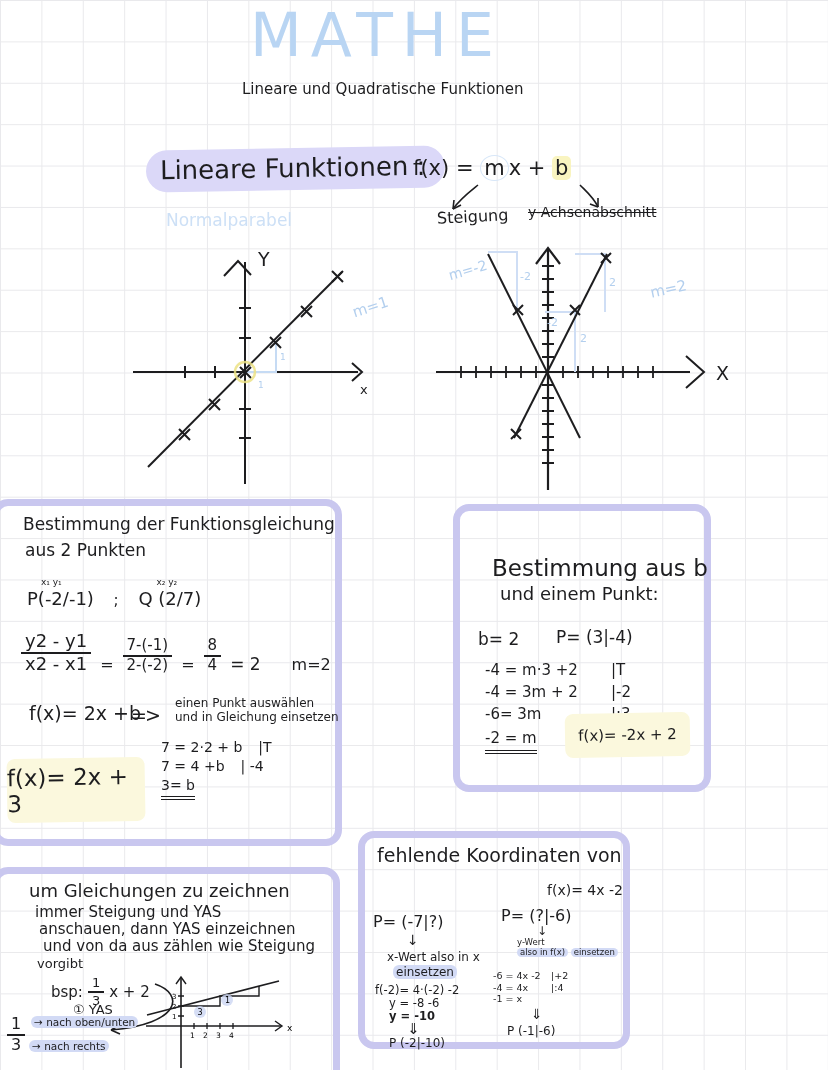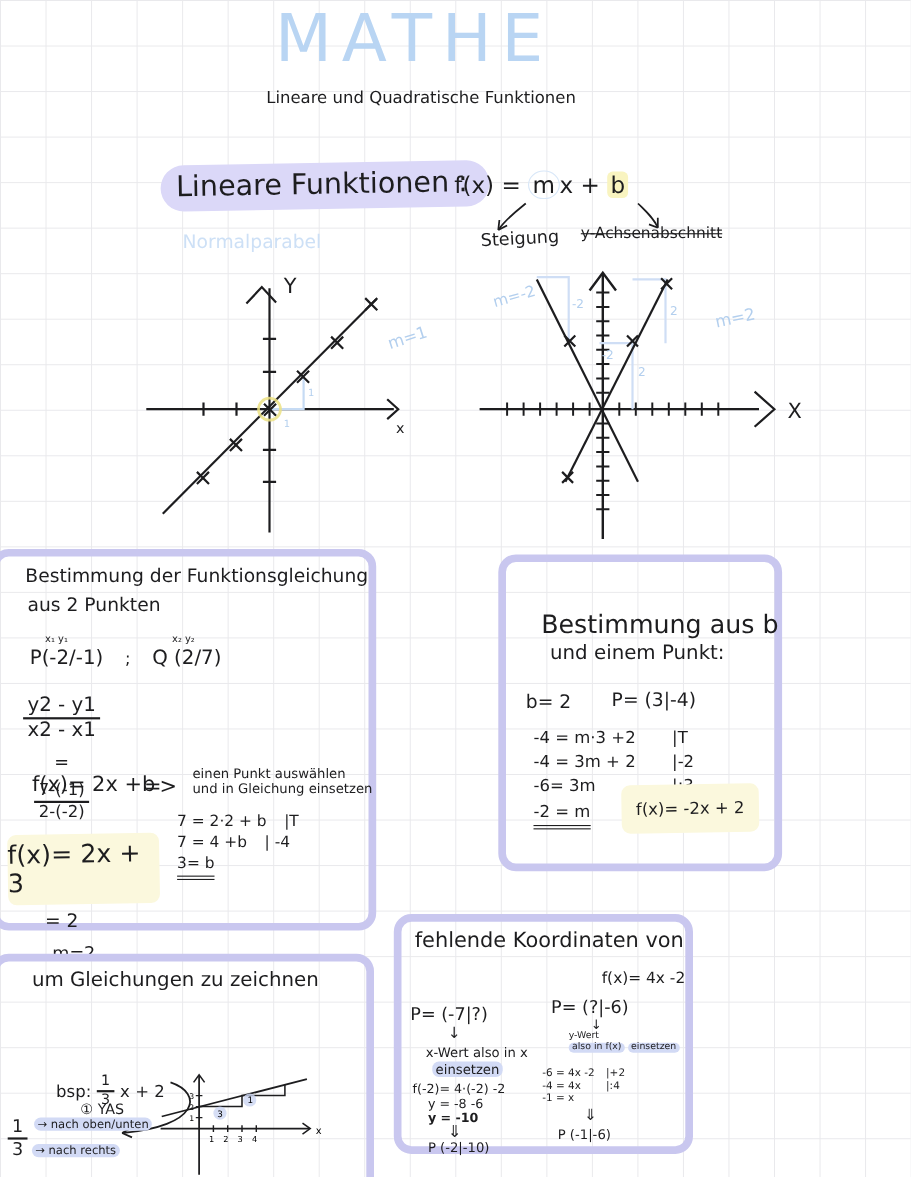--- a/index.html
+++ b/index.html
@@ -133,21 +133,21 @@
         <span style="position:absolute; top:-11px; left:14px; font-size:9px;">x₁ y₁</span>
         <span>P(-2/-1)</span>
       </span>
       <span style="margin:0 14px; font-size:15px;">;</span>
       <span style="position:relative;">
         <span style="position:absolute; top:-11px; left:18px; font-size:9px;">x₂ y₂</span>
         <span>Q (2/7)</span>
       </span>
     </div>
 
-    <div class="abs" style="left:22px; top:126px; display:flex; align-items:center; gap:9px;flex-direction:column;">
+    <div class="abs" style="left:22px; top:126px; display:flex; align-items:flex-end; gap:9px;">
       <span class="frac" style="font-size:18px;">
         <span class="num">y2 - y1</span>
         <span class="den">x2 - x1</span>
       </span>
       <span style="font-size:16px;">=</span>
       <span class="frac" style="font-size:15px;">
         <span class="num">7-(-1)</span>
         <span class="den">2-(-2)</span>
       </span>
       <span style="font-size:16px;">=</span>
@@ -210,20 +210,26 @@
         </div>
     </div>
 
     <div class="yellow-note" style="left:105px; top:202px; width:125px; height:44px; transform:rotate(-1deg);">
       <span style="font-size:15px;">f(x)= -2x + 2</span>
     </div>
   </div>
 
   <div class="note-box" style="left:-8px; top:867px; width:348px; height:235px;">
     <div class="abs" style="left:30px; top:6px; font-size:18px;">um Gleichungen zu zeichnen</div>
+    <div class="abs" style="left:36px; top:30px; font-size:15px; line-height:17px;">
+      <div>immer Steigung und YAS</div>
+      <div style="margin-left:4px;">anschauen, dann YAS einzeichnen</div>
+      <div style="margin-left:8px;">und von da aus zählen wie Steigung</div>
+      <div style="margin-left:2px; font-size:13px;">vorgibt</div>
+    </div>
 
     <div class="abs" style="left:52px; top:102px; font-size:15px; display:flex; align-items:center; gap:5px;">
       <span>bsp:</span>
       <span class="frac" style="font-size:13px;">
         <span class="num">1</span>
         <span class="den">3</span>
       </span>
       <span>x + 2</span>
     </div>
 

